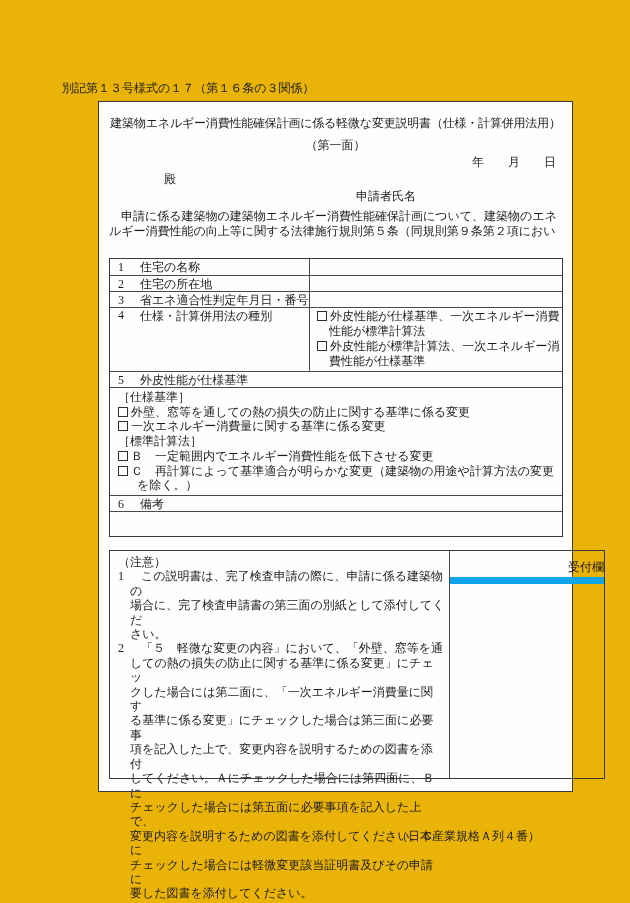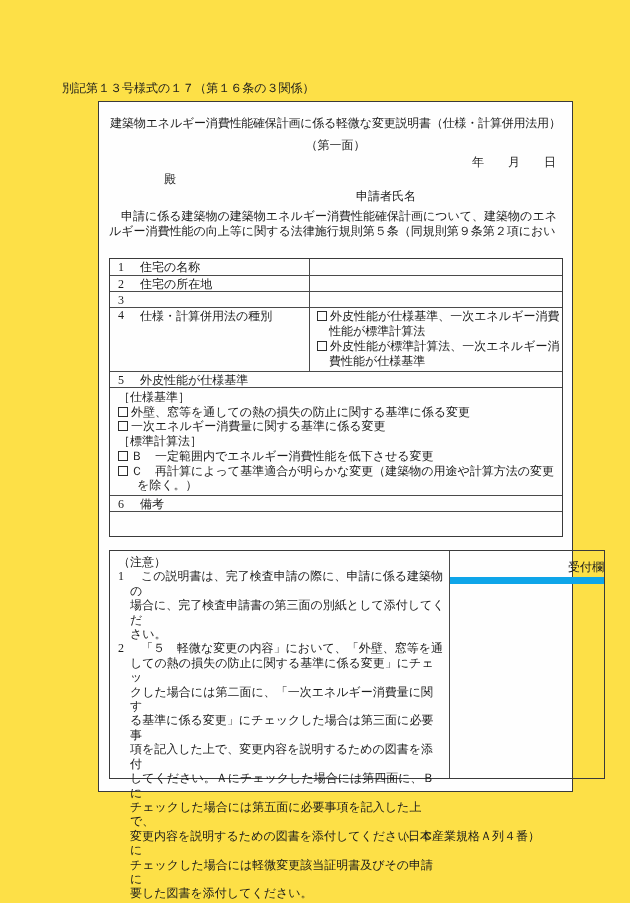--- a/index.html
+++ b/index.html
@@ -1,18 +1,18 @@
 <!DOCTYPE html>
 <html lang="ja"><head>
 <meta charset="utf-8">
 <style>
   * { margin:0; padding:0; box-sizing:border-box; }
   html,body { background:#ffffff; }
   .page {
-    position:relative; width:630px; height:903px; background:#fde047;
+    position:relative; width:630px; height:903px; background:#eab308;
     font-family:"Liberation Serif","DejaVu Serif",serif;
     color:#1b1b1b; font-size:12px;
   }
   .form-number { position:absolute; left:62px; top:80px; font-size:12px; }
   .frame {
     position:absolute; left:78px; top:101px; width:475px; height:691px;
     border:1px solid #3a3a3a; background:#fefefe;margin-left:20px;
   }
   .f-title { position:absolute; top:13px; left:0; width:100%; text-align:center; letter-spacing:-0.2px; }
   .f-face { position:absolute; top:35px; left:0; width:100%; text-align:center; }
@@ -85,20 +85,21 @@
         <div class="c-label">
           <span class="no">2</span>
             <span>住宅の所在地</span>
         </div>
         <div class="c-value"></div>
       </div>
 
       <div class="trow h16">
         <div class="c-label">
           <span class="no">3</span>
+            <span>省エネ適合性判定年月日・番号</span>
         </div>
         <div class="c-value"></div>
       </div>
 
       <div class="trow h64">
         <div class="c-label">
           <span class="no">4</span>
             <span>仕様・計算併用法の種別</span>
         </div>
         <div class="c-value opts">

